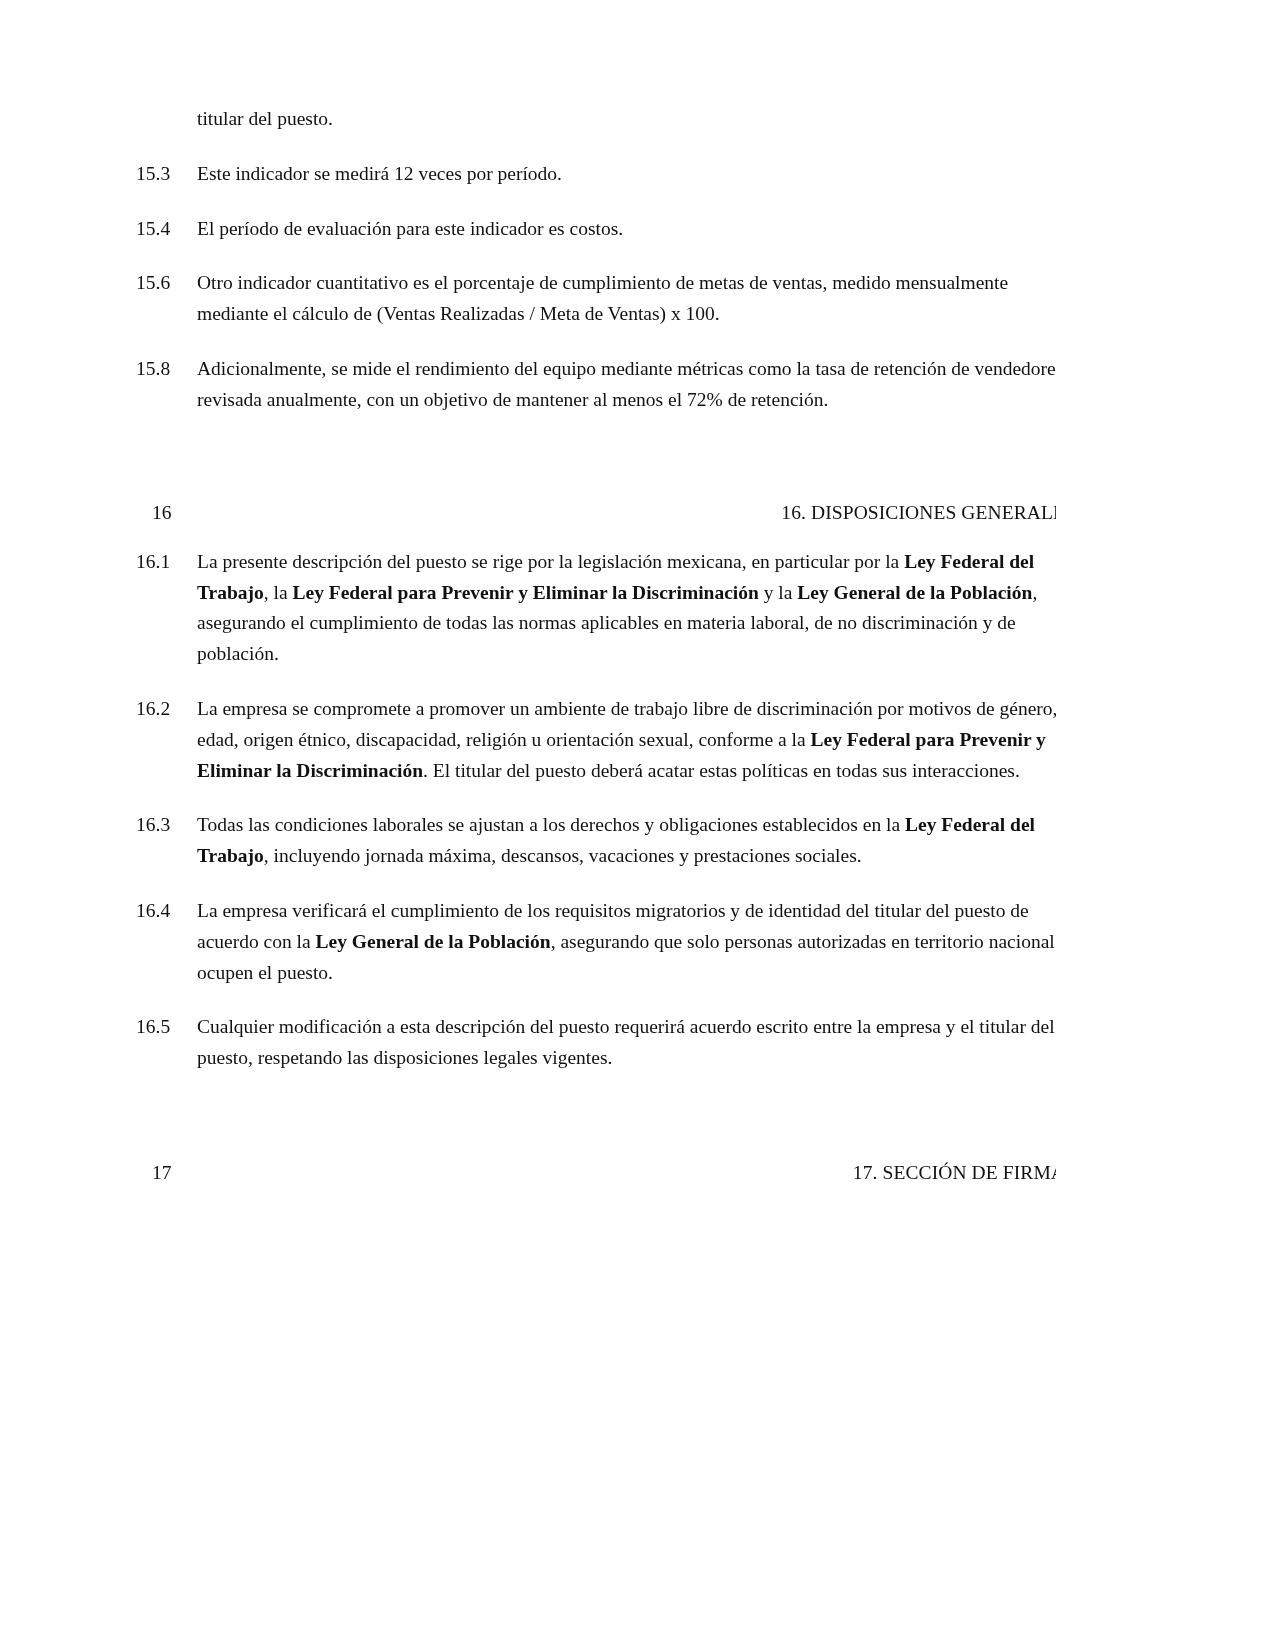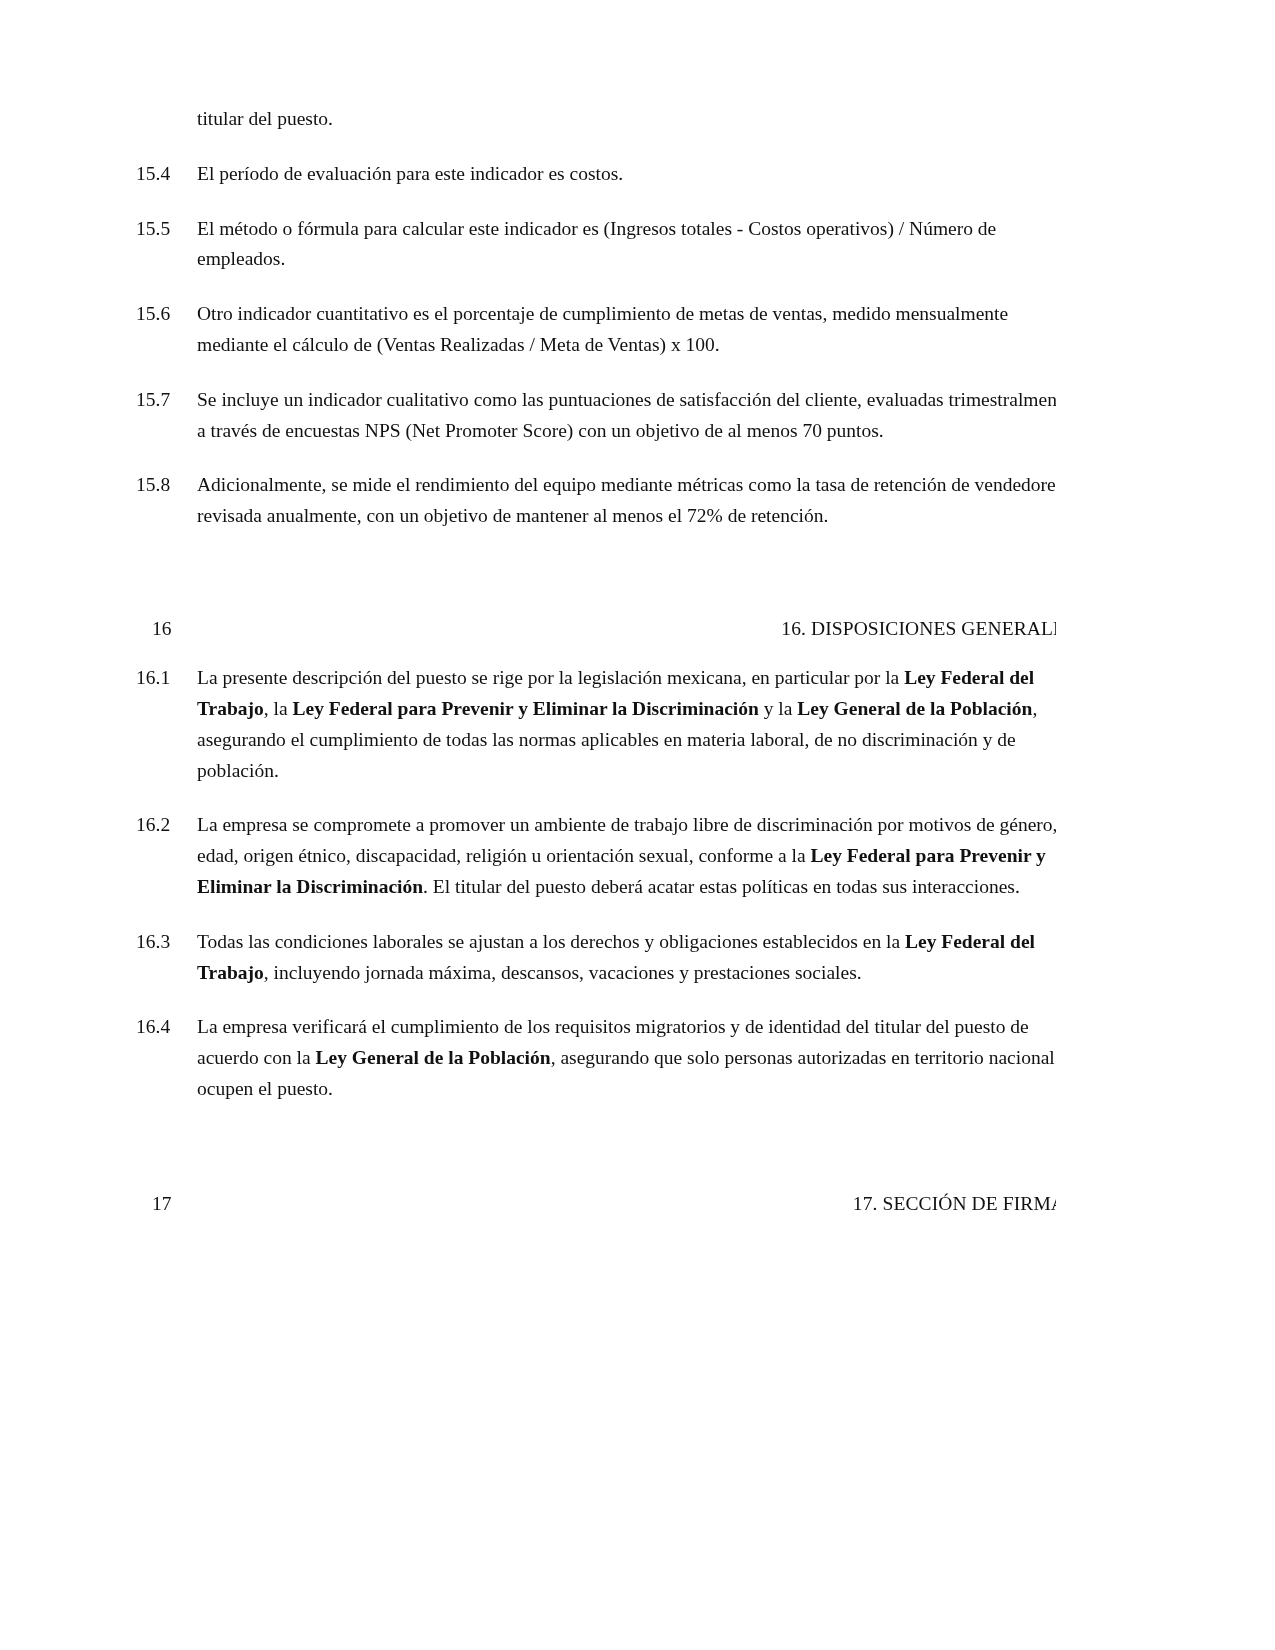--- a/index.html
+++ b/index.html
@@ -78,34 +78,30 @@
 <div class="page">
   <div class="content">
 
     <div class="clause no-num">
       <div class="clause-num"></div>
       <div class="clause-text">titular del puesto.</div>
     </div>
 
     <div id="clauses-15">
         <div class="clause">
+          <div class="clause-num">15.3</div>
+          <div class="clause-text">Este indicador se medirá 12 veces por período.</div>
+        </div>
+        <div class="clause">
           <div class="clause-num">15.4</div>
           <div class="clause-text">El período de evaluación para este indicador es costos.</div>
         </div>
         <div class="clause">
-          <div class="clause-num">15.5</div>
-          <div class="clause-text">El método o fórmula para calcular este indicador es (Ingresos totales - Costos operativos) / Número de empleados.</div>
-        </div>
-        <div class="clause">
           <div class="clause-num">15.6</div>
           <div class="clause-text">Otro indicador cuantitativo es el porcentaje de cumplimiento de metas de ventas, medido mensualmente mediante el cálculo de (Ventas Realizadas / Meta de Ventas) x 100.</div>
-        </div>
-        <div class="clause">
-          <div class="clause-num">15.7</div>
-          <div class="clause-text">Se incluye un indicador cualitativo como las puntuaciones de satisfacción del cliente, evaluadas trimestralmente a través de encuestas NPS (Net Promoter Score) con un objetivo de al menos 70 puntos.</div>
         </div>
         <div class="clause">
           <div class="clause-num">15.8</div>
           <div class="clause-text">Adicionalmente, se mide el rendimiento del equipo mediante métricas como la tasa de retención de vendedores, revisada anualmente, con un objetivo de mantener al menos el 72% de retención.</div>
         </div>
       </div>
 
     <div class="spacer-before-heading"></div>
 
     <div class="heading">
@@ -125,20 +121,24 @@
           <div class="clause-text"><span>La empresa se compromete a promover un ambiente de trabajo libre de discriminación por motivos de género, edad, origen étnico, discapacidad, religión u orientación sexual, conforme a la </span><b>Ley Federal para Prevenir y Eliminar la Discriminación</b><span>. El titular del puesto deberá acatar estas políticas en todas sus interacciones.</span></div>
         </div>
         <div class="clause">
           <div class="clause-num">16.3</div>
           <div class="clause-text"><span>Todas las condiciones laborales se ajustan a los derechos y obligaciones establecidos en la </span><b>Ley Federal del Trabajo</b><span>, incluyendo jornada máxima, descansos, vacaciones y prestaciones sociales.</span></div>
         </div>
         <div class="clause">
           <div class="clause-num">16.4</div>
           <div class="clause-text"><span>La empresa verificará el cumplimiento de los requisitos migratorios y de identidad del titular del puesto de acuerdo con la </span><b>Ley General de la Población</b><span>, asegurando que solo personas autorizadas en territorio nacional ocupen el puesto.</span></div>
         </div>
+        <div class="clause">
+          <div class="clause-num">16.5</div>
+          <div class="clause-text"><span>Cualquier modificación a esta descripción del puesto requerirá acuerdo escrito entre la empresa y el titular del puesto, respetando las disposiciones legales vigentes.</span></div>
+        </div>
       </div>
 
     <div class="spacer-before-heading-2"></div>
 
     <div class="heading">
       <div class="heading-num">17</div>
       <div class="heading-title">17. SECCIÓN DE FIRMAS</div>
     </div>
 
   </div>

